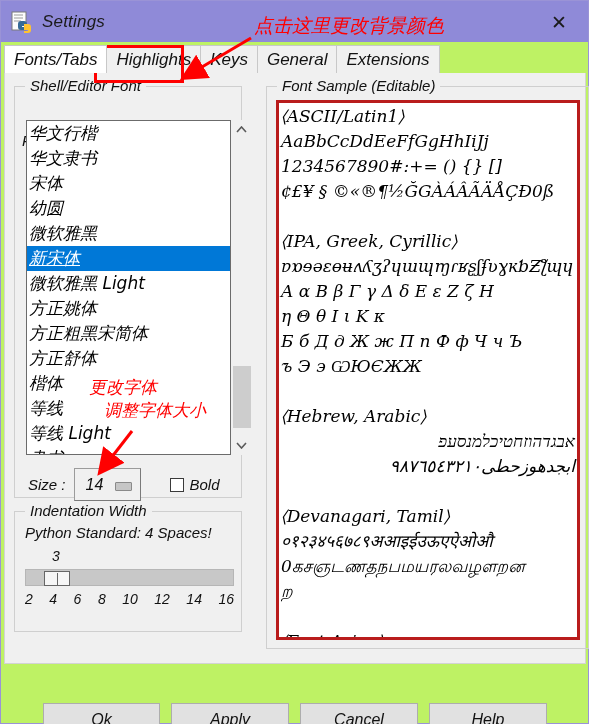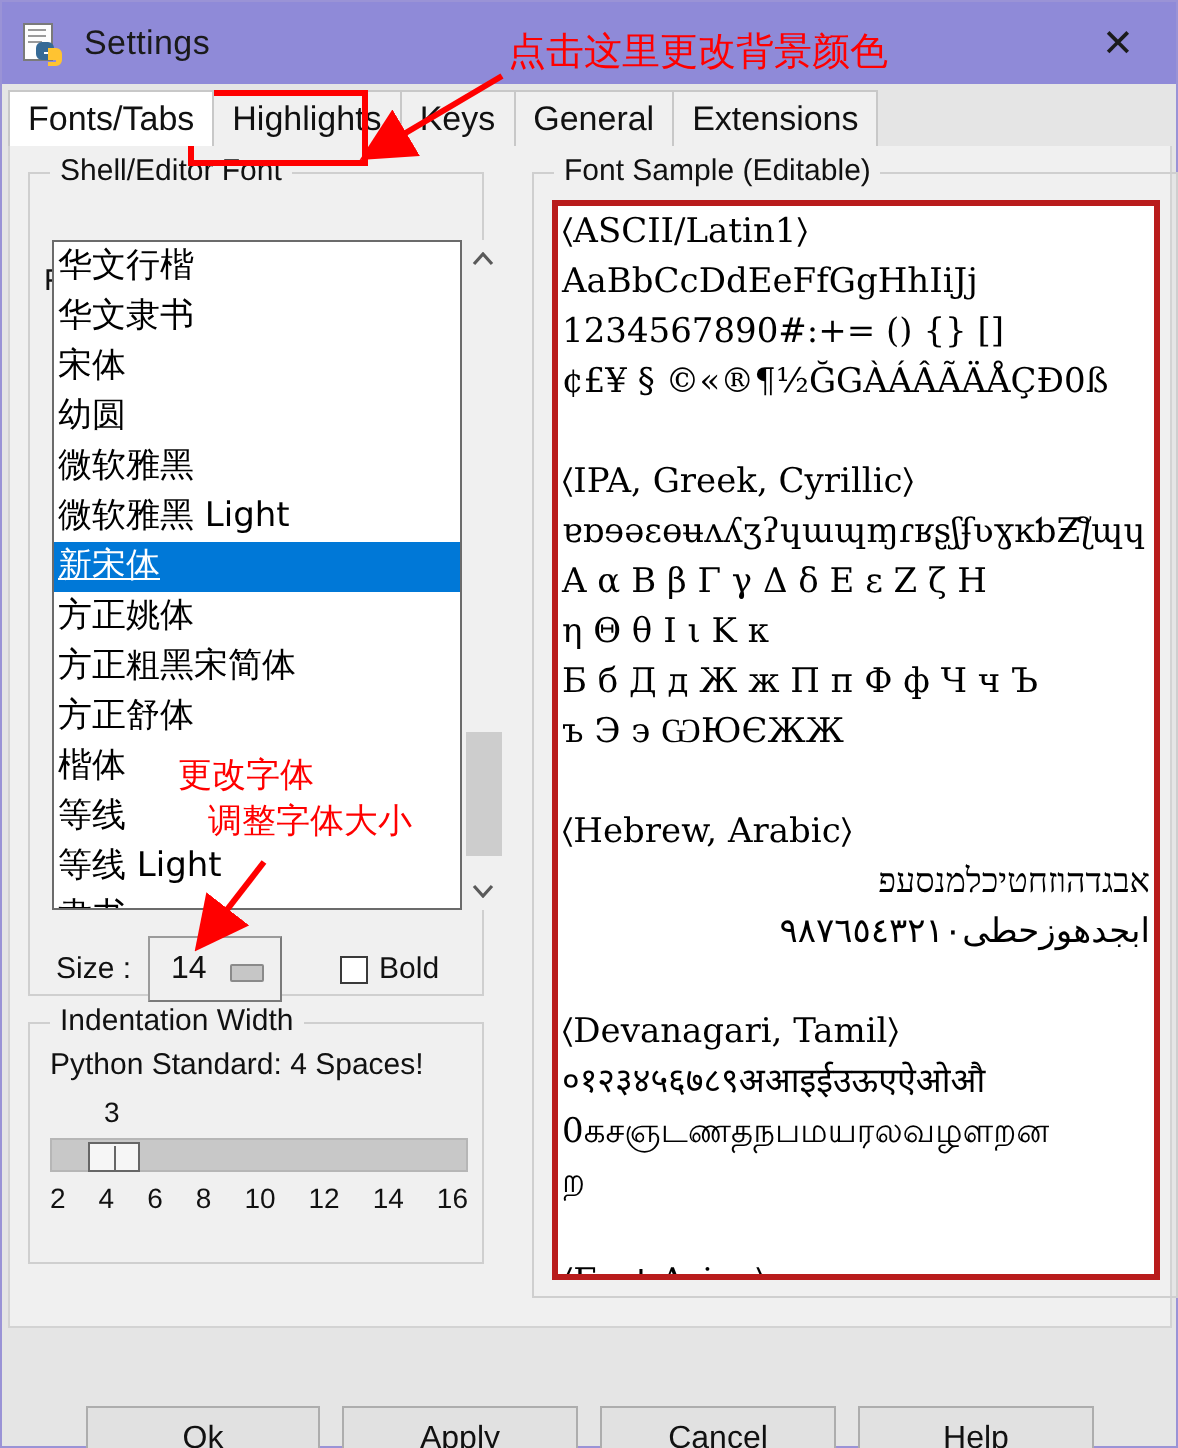--- a/index.html
+++ b/index.html
@@ -6,22 +6,23 @@
   html, body {
     margin: 0; padding: 0;
     width: 589px; height: 724px;
     font-family: "Liberation Sans", sans-serif;
     overflow: hidden;
     background: #ffffff;
   }
   #window {
     position: relative;
     width: 589px; height: 724px;
-    background: #e5e5e5;
+    background: #bef264;
     border: 1px solid #9a93d6;
+    font-style: italic;
   }
 
   
   #titlebar {
     position: absolute; left: 0; top: 0;
     width: 587px; height: 41px;
     background: #8f8ad8;
     display: flex; align-items: center;
   }
   #title-icon {
@@ -303,22 +304,22 @@
     <div class="groupbox" id="grp-font">
       <span class="group-legend">Shell/Editor Font</span>
       <span id="lbl-fontface">Font Face :</span>
 
       <div id="fontlist-wrap">
         <div class="font-item">华文行楷</div>
         <div class="font-item">华文隶书</div>
         <div class="font-item">宋体</div>
         <div class="font-item">幼圆</div>
         <div class="font-item">微软雅黑</div>
+        <div class="font-item selected">新宋体</div>
         <div class="font-item">微软雅黑 Light</div>
-        <div class="font-item selected">新宋体</div>
         <div class="font-item">方正姚体</div>
         <div class="font-item">方正粗黑宋简体</div>
         <div class="font-item">方正舒体</div>
         <div class="font-item">楷体</div>
         <div class="font-item">等线</div>
         <div class="font-item">等线 Light</div>
         <div class="font-item">隶书</div>
 
       </div>
 

